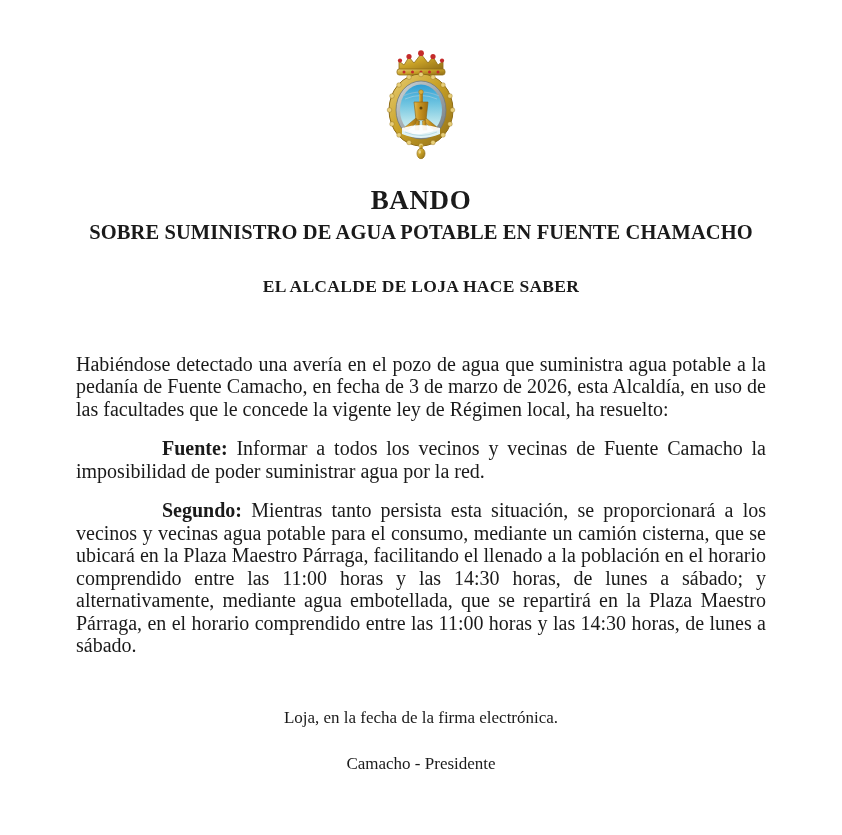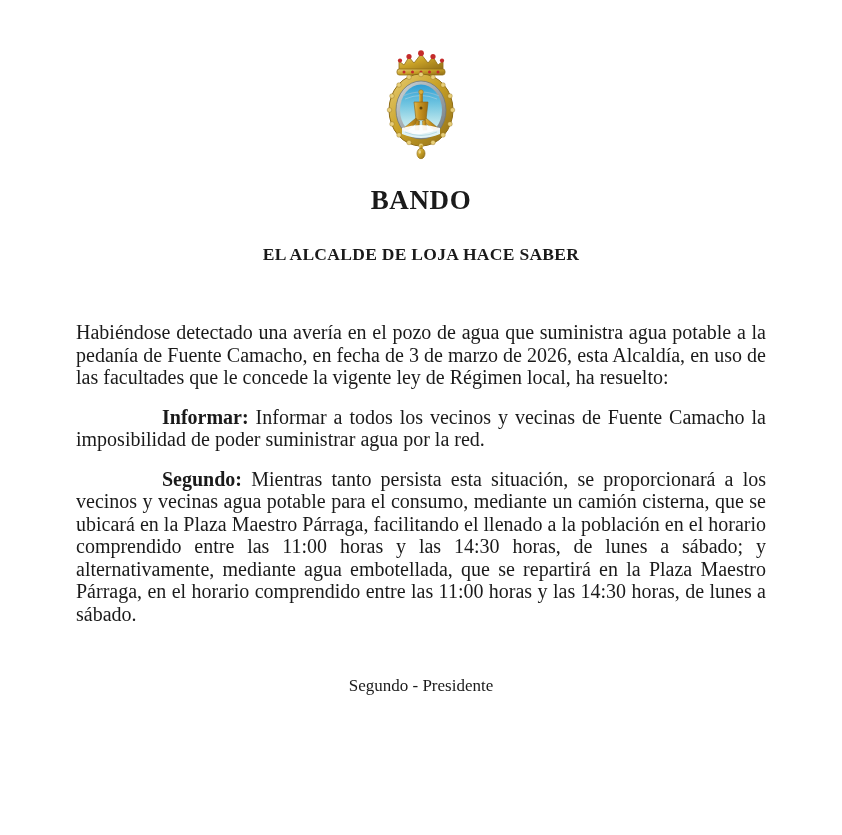--- a/index.html
+++ b/index.html
@@ -195,30 +195,32 @@
           <rect x="36.6" y="101" width="2.8" height="5" fill="url(#goldGrad)"></rect>
           <ellipse cx="38" cy="109.5" rx="4" ry="5.2" fill="url(#goldGrad)" stroke="#8f6d16" stroke-width="0.7"></ellipse>
           <ellipse cx="36.8" cy="108" rx="1.2" ry="1.8" fill="#f0dd9e" opacity="0.85"></ellipse>
         </g>
       </svg>
     </span>
   </div>
 
   <div class="title-block">
     <h1 class="doc-title">BANDO</h1>
+    <h2 class="doc-subtitle">SOBRE SUMINISTRO DE AGUA POTABLE EN FUENTE CHAMACHO</h2>
     <h3 class="doc-declaration">EL ALCALDE DE LOJA HACE SABER</h3>
   </div>
 
   <div class="body-block">
 
     <p class="para"><span>Habiéndose detectado una avería en el pozo de agua que suministra agua potable a la pedanía de Fuente Camacho, en fecha de 3 de marzo de 2026, esta Alcaldía, en uso de las facultades que le concede la vigente ley de Régimen local, ha resuelto:</span></p>
 
-    <p class="para indent"><span class="lead">Informar:</span><span> Informar a todos los vecinos y vecinas de Fuente Camacho la imposibilidad de poder suministrar agua por la red.</span></p>
+    <p class="para indent"><span class="lead">Fuente:</span><span> Informar a todos los vecinos y vecinas de Fuente Camacho la imposibilidad de poder suministrar agua por la red.</span></p>
 
     <p class="para indent"><span class="lead">Segundo:</span><span> Mientras tanto persista esta situación, se proporcionará a los vecinos y vecinas agua potable para el consumo, mediante un camión cisterna, que se ubicará en la Plaza Maestro Párraga, facilitando el llenado a la población en el horario comprendido entre las 11:00 horas y las 14:30 horas, de lunes a sábado; y alternativamente, mediante agua embotellada, que se repartirá en la Plaza Maestro Párraga, en el horario comprendido entre las 11:00 horas y las 14:30 horas, de lunes a sábado.</span></p>
 
   </div>
 
   <div class="footer-block">
-    <p class="footer-line sign">Segundo - Presidente</p>
+    <p class="footer-line">Loja, en la fecha de la firma electrónica.</p>
+    <p class="footer-line sign">Camacho - Presidente</p>
   </div>
 
 </div>
 
 </body></html>

